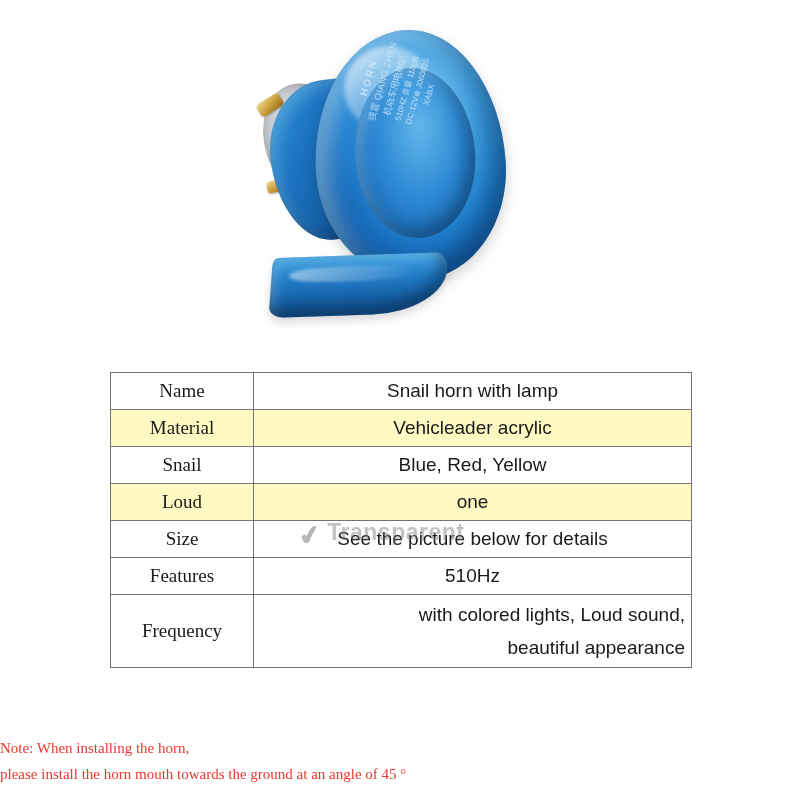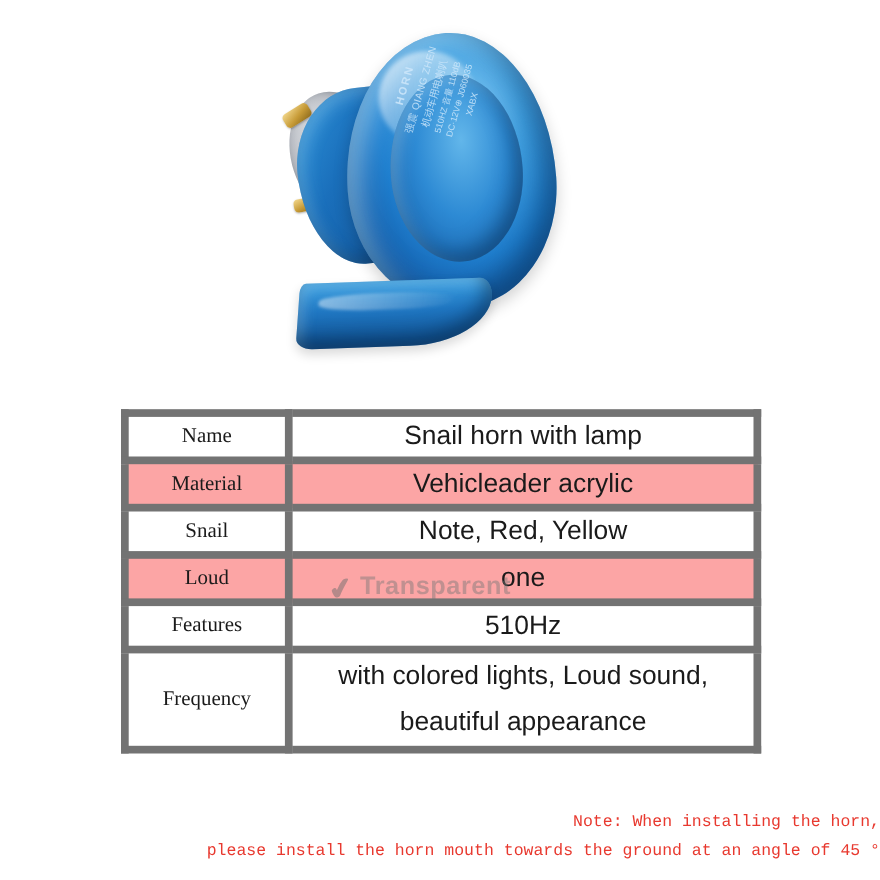--- a/index.html
+++ b/index.html
@@ -169,40 +169,40 @@
   
   .spec-table {
     position: absolute;
     left: 110px;
     top: 372px;
     width: 582px;
     border-collapse: collapse;
     table-layout: fixed;
   }
   .spec-table td {
-    border: 7px solid #737373;
+    border: 1px solid #737373;
     height: 36px;
     padding: 0 6px;
     color: #1a1a1a;
   }
   .spec-table td.key {
     width: 130px;
     text-align: center;
     font-size: 19px;
     font-family: "Liberation Serif", serif;
   }
   .spec-table td.val {
     text-align: center;
-    font-size: 24px;
+    font-size: 19px;
     font-family: "Liberation Sans", sans-serif;
   }
-  .spec-table tr.alt td { background: #fca5a5; }
+  .spec-table tr.alt td { background: #fef9c3; }
   .spec-table tr.plain td { background: #ffffff; }
   .spec-table tr.features td { height: 72px; }
-  .features-lines { line-height: 1.75; }
+  .features-lines { line-height: 1.75; text-align: right; }
 
   
   .watermark {
     position: absolute;
     left: 305px;
     top: 516px;
     font-family: "Liberation Sans", sans-serif;
     font-size: 23px;
     font-weight: bold;
     color: rgba(120,120,120,0.45);
@@ -215,23 +215,23 @@
     color: rgba(110,110,110,0.5);
     font-size: 26px;
   }
 
   
   .note {
     position: absolute;
     left: 0;
     top: 735px;
     width: 800px;
-    text-align: right;
+    text-align: left;
     color: #e8392f;
-    font-family: Liberation Mono, monospace;
+    font-family: Liberation Serif, serif;
     font-size: 15px;
     line-height: 1.75;
   }
 </style>
 </head>
 <body>
 
 <div class="product-area">
   <div class="horn-wrap">
 
@@ -260,25 +260,29 @@
     <tr class="plain">
       <td class="key">Name</td>
       <td class="val">Snail horn with lamp</td>
     </tr>
     <tr class="alt">
       <td class="key">Material</td>
       <td class="val">Vehicleader acrylic</td>
     </tr>
     <tr class="plain">
       <td class="key">Snail</td>
-      <td class="val">Note, Red, Yellow</td>
+      <td class="val">Blue, Red, Yellow</td>
     </tr>
     <tr class="alt">
       <td class="key">Loud</td>
       <td class="val">one</td>
+    </tr>
+    <tr class="plain">
+      <td class="key">Size</td>
+      <td class="val">See the picture below for details</td>
     </tr>
     <tr class="plain">
       <td class="key">Features</td>
       <td class="val">510Hz</td>
     </tr>
     <tr class="plain features">
       <td class="key">Frequency</td>
       <td class="val">
         <div class="features-lines">
           <div>with colored lights, Loud sound,</div>

